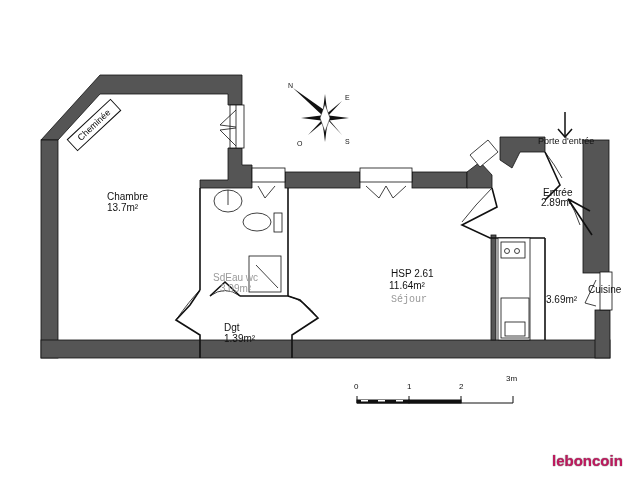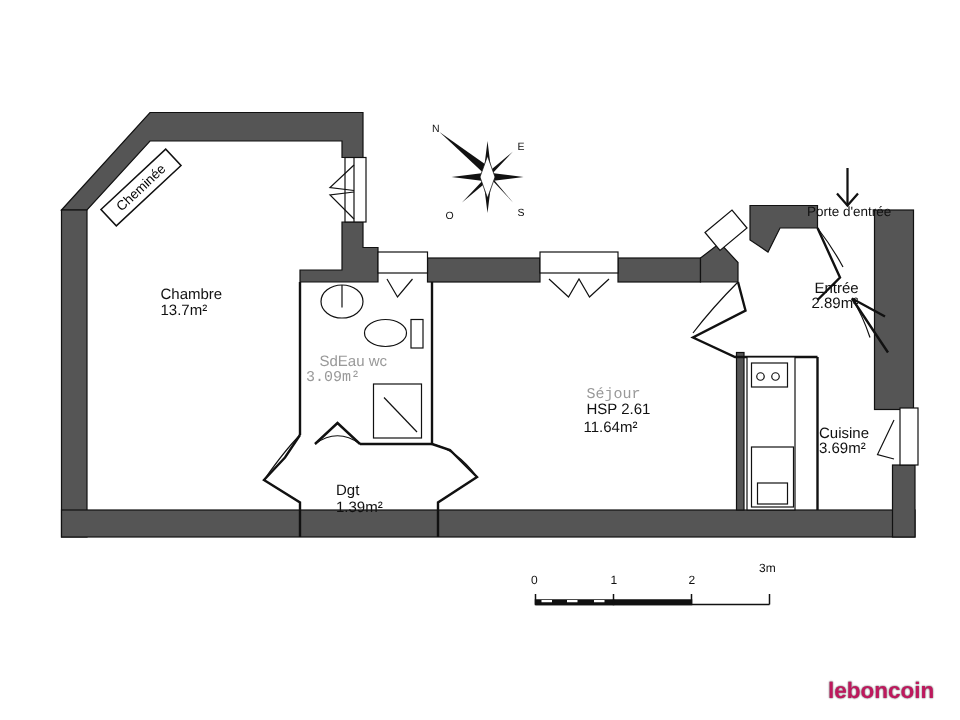--- a/index.html
+++ b/index.html
@@ -1,19 +1,19 @@
 <!DOCTYPE html>
 <html><head>
 <meta charset="utf-8">
 <style>
   html,body{margin:0;padding:0;background:#ffffff;}
   body{width:640px;height:480px;position:relative;overflow:hidden;font-family:"Liberation Sans",sans-serif;}
   #plan{position:absolute;left:0;top:0;width:640px;height:480px;}
   .lbl{position:absolute;font-size:10px;line-height:11px;color:#111;white-space:nowrap;}
-  .lbl.faded{color:#999;}
+  .lbl.faded{color:#999;margin-top:36px;}
   .scale-lbl{position:absolute;font-size:8px;color:#111;}
   .watermark{position:absolute;left:552px;top:452px;font-size:15px;font-weight:bold;color:#be185d;
     text-shadow:0 0 1px #999,0 0 1px #999,0 0 1px #aaa;letter-spacing:0px;}
   .chem{position:absolute;left:64px;top:117px;width:58px;height:14px;border:1px solid #111;background:#fff;
     transform:rotate(-43deg);transform-origin:center;font-size:9px;text-align:center;line-height:14px;}
   .porte{position:absolute;left:538px;top:119px;font-size:9px;color:#111;margin-top:17px;}
 </style>
 </head>
 <body>
 
@@ -134,33 +134,33 @@
   </g>
 </svg>
 
 <div class="chem">Cheminée</div>
 <div class="porte">Porte d'entrée</div>
 
 <div class="lbl" style="left:107px;top:191px;">Chambre</div>
 <div class="lbl" style="left:107px;top:202px;">13.7m²</div>
 
 <div class="lbl faded" style="left:213px;top:236px;">SdEau wc</div>
-<div class="lbl faded" style="left:204px;top:247px;font-family:Liberation Mono, monospace;">3.09m²</div>
+<div class="lbl faded" style="left:220px;top:247px;">3.09m²</div>
 
 <div class="lbl faded" style="left:391px;top:258px;font-family:Liberation Mono, monospace;">Séjour</div>
 <div class="lbl" style="left:391px;top:268px;">HSP 2.61</div>
 <div class="lbl" style="left:389px;top:280px;">11.64m²</div>
 
 <div class="lbl" style="left:224px;top:322px;">Dgt</div>
 <div class="lbl" style="left:224px;top:333px;">1.39m²</div>
 
 <div class="lbl" style="left:543px;top:187px;">Entrée</div>
 <div class="lbl" style="left:541px;top:197px;">2.89m²</div>
 
-<div class="lbl" style="left:546px;top:284px;">Cuisine</div>
+<div class="lbl" style="left:546px;top:284px;padding-left:42px;">Cuisine</div>
 <div class="lbl" style="left:546px;top:294px;">3.69m²</div>
 
 <div class="scale-lbl" style="left:354px;top:382px;">0</div>
 <div class="scale-lbl" style="left:407px;top:382px;">1</div>
 <div class="scale-lbl" style="left:459px;top:382px;">2</div>
 <div class="scale-lbl" style="left:506px;top:374px;">3m</div>
 
 <div class="watermark">leboncoin</div>
 
 </body></html>

